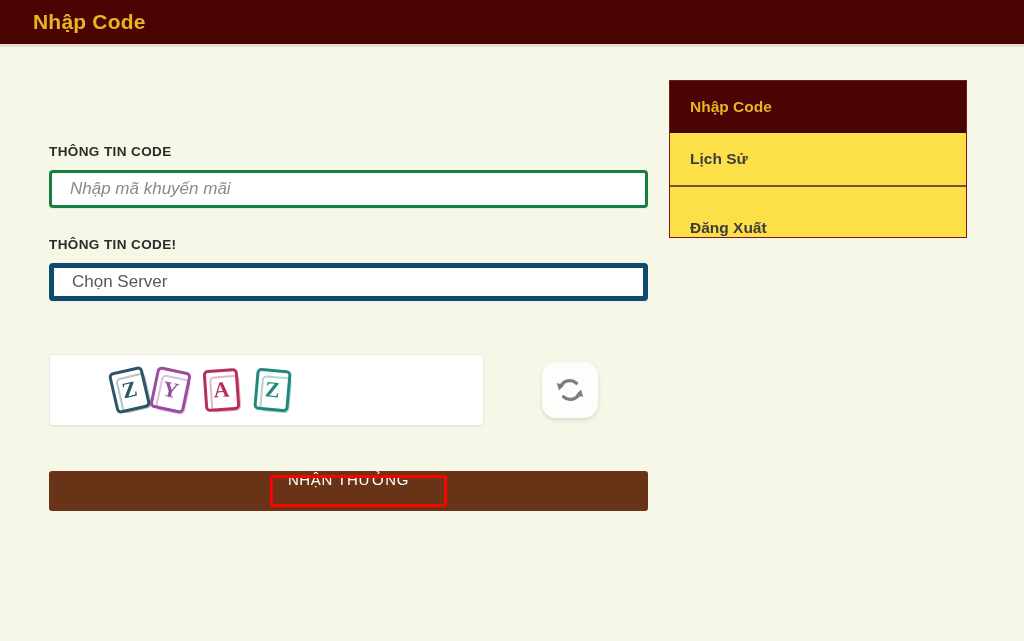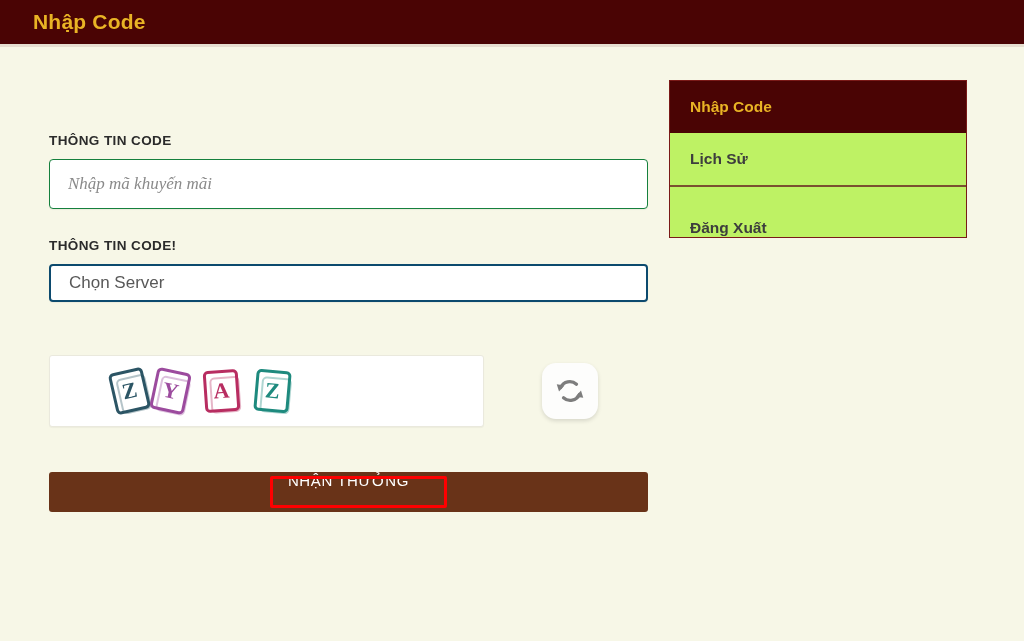--- a/index.html
+++ b/index.html
@@ -32,57 +32,57 @@
     color: #e9b425;
     font-size: 21px;
     font-weight: bold;
     letter-spacing: 0.2px;
   }
 
   
   #form-panel {
     position: absolute;
     left: 49px;
-    top: 133px;
+    top: 144px;
     width: 599px;
   }
 
   .field-label {
     font-size: 13.5px;
     font-weight: bold;
     color: #2b2b2b;
     letter-spacing: 0.4px;
     margin-bottom: 11px;
   }
 
   .text-input {
     display: block;
     width: 599px;
-    height: 50px;
-    background: #ffffff;
-    border: 1px solid #15803d;
+    height: 38px;
+    background: #ffffff;
+    border: 3px solid #15803d;
     border-radius: 4px;
     box-shadow: 0 1px 1px rgba(0,0,0,0.05);
-    font-family: Liberation Serif, serif;
+    font-family: Liberation Sans, sans-serif;
     font-size: 17px;
     color: #6e6e6e;
     padding: 0 0 0 18px;
     outline: none;
   }
   .text-input::placeholder {
     color: #8a8a8a;
     font-style: italic;
     opacity: 1;
   }
   .select-input {
     display: block;
     width: 599px;
     height: 38px;
     background: #ffffff;
-    border: 2px solid #0c4a6e;
+    border: 5px solid #0c4a6e;
     border-radius: 4px;
     box-shadow: 0 1px 1px rgba(0,0,0,0.05);
     font-family: "Liberation Sans", sans-serif;
     font-size: 17px;
     color: #585858;
     padding-left: 18px;
     display: flex;
     align-items: center;
     cursor: pointer;
   }
@@ -185,21 +185,21 @@
     background: #fdf6dd;
   }
   .side-item {
     height: 52px;
     display: flex;
     align-items: center;
     padding-left: 20px;
     font-size: 15.5px;
     font-weight: bold;
     color: #3d3d3d;
-    background: #bef264;
+    background: #fde047;
     cursor: pointer;
   }
   .side-item.active {
     background: #4a0404;
     color: #e9b425;
   }
   .side-item.with-divider {
     border-top: 2px solid #7a5030;
     align-items: flex-end;
   }

